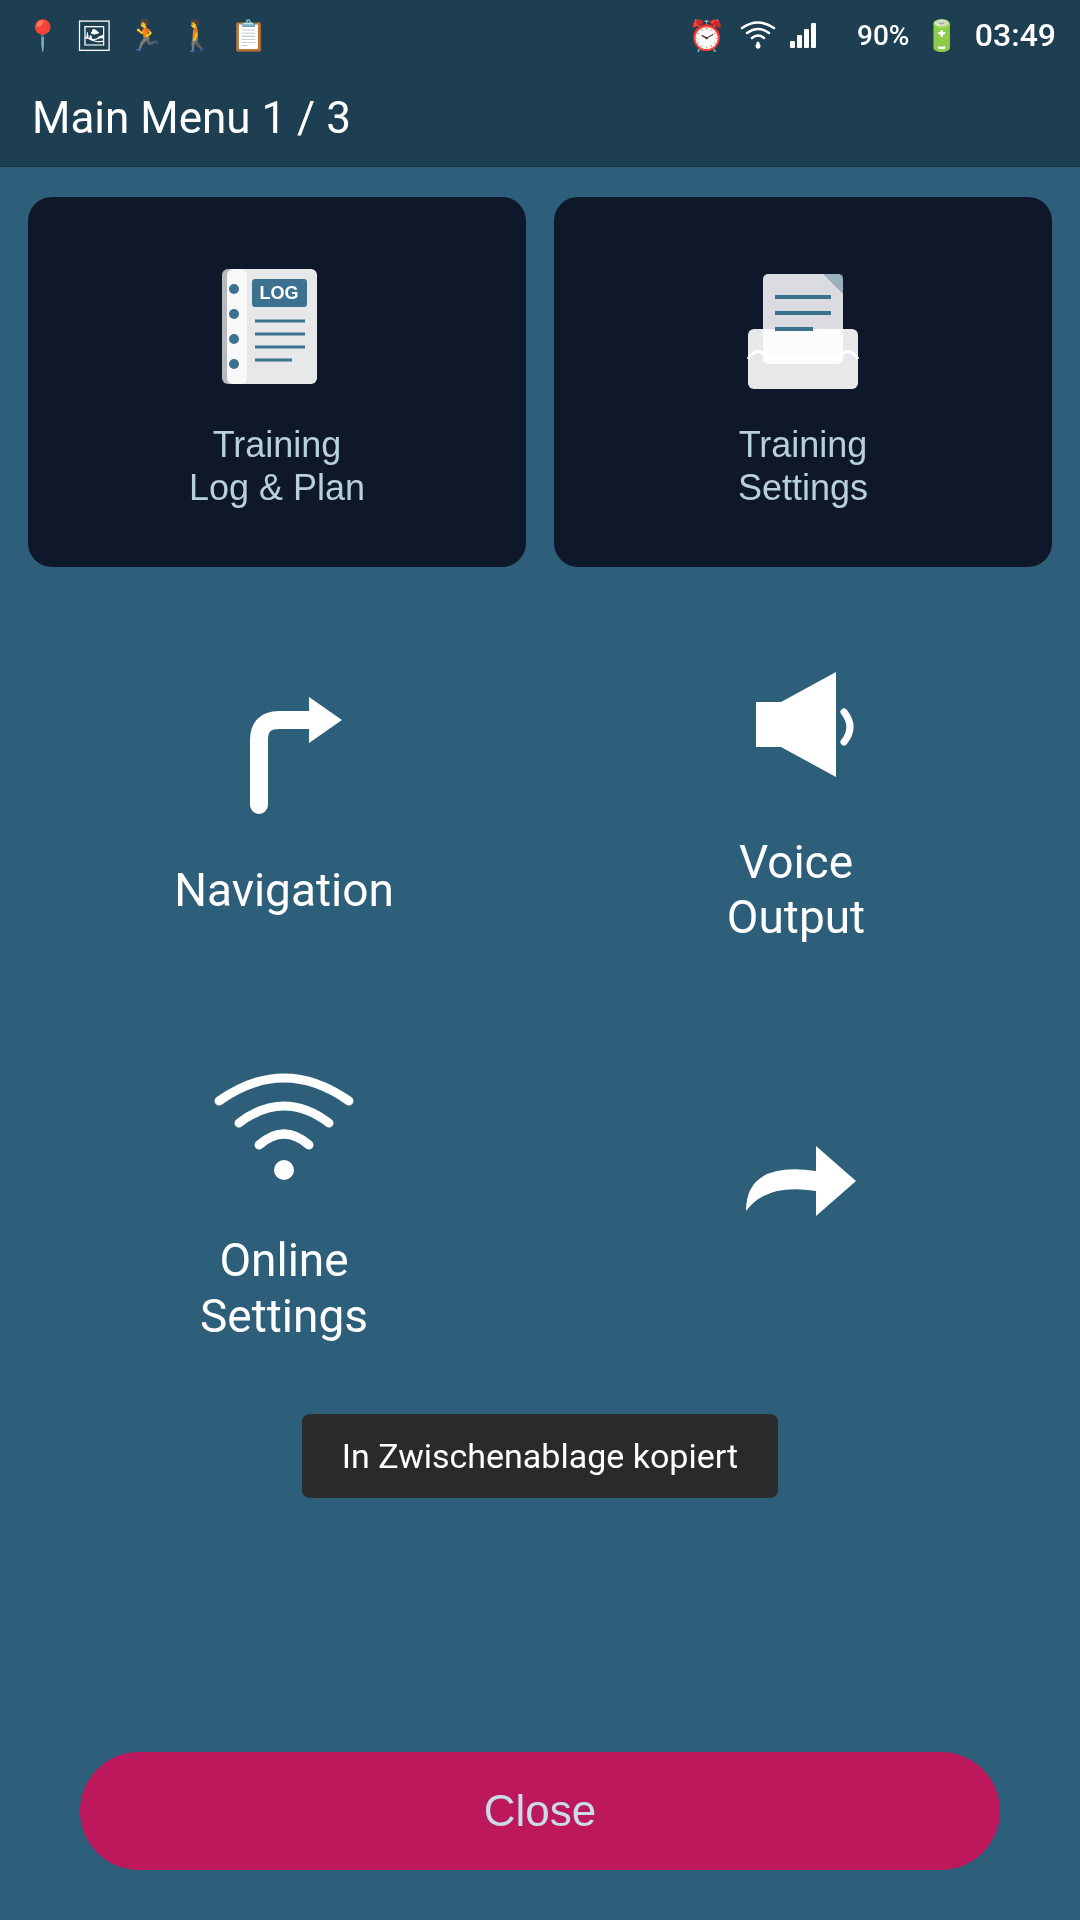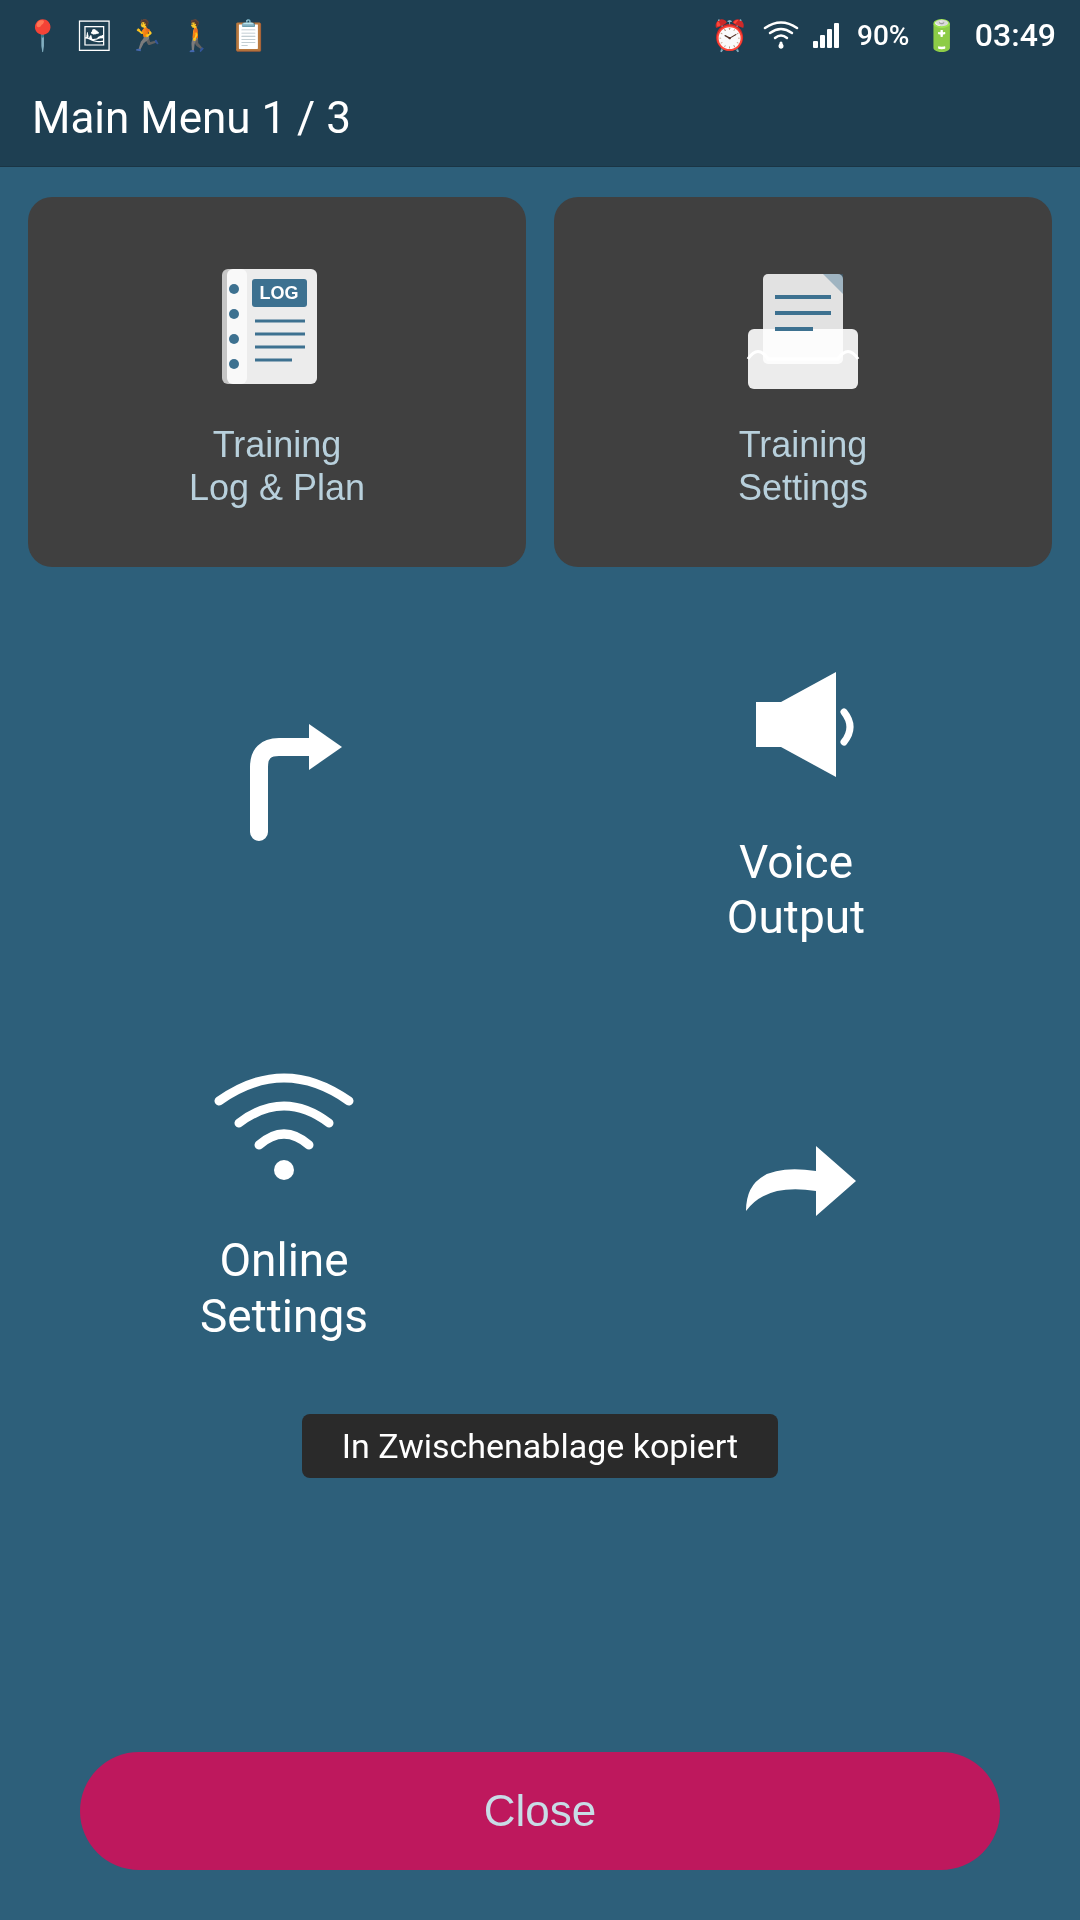--- a/index.html
+++ b/index.html
@@ -69,21 +69,21 @@
 
     
     .top-buttons {
       display: flex;
       gap: 28px;
       margin-bottom: 40px;
     }
 
     .large-btn {
       flex: 1;
-      background-color: #404040;
+      background-color: #0f172a;
       border-radius: 24px;
       padding: 40px 20px 36px;
       display: flex;
       flex-direction: column;
       align-items: center;
       justify-content: center;
       cursor: pointer;
       border: none;
       color: #b0cad8;
       min-height: 370px;
@@ -131,21 +131,21 @@
     .bottom-row {
       display: flex;
       margin-bottom: 30px;
     }
 
     
     .clipboard-toast {
       background-color: #2a2a2a;
       color: white;
       font-size: 34px;
-      padding: 12px 40px;
+      padding: 22px 40px;
       border-radius: 8px;
       text-align: center;
       margin: 0 auto 30px;
       display: inline-block;
       align-self: center;
     }
 
     .toast-container {
       display: flex;
       justify-content: center;
@@ -206,21 +206,21 @@
     </span>
 
     <span class="status-icon">
       <svg width="30" height="28" viewBox="0 0 30 28">
         <rect x="0" y="20" width="5" height="7" fill="white" rx="1"></rect>
         <rect x="7" y="14" width="5" height="13" fill="white" rx="1"></rect>
         <rect x="14" y="8" width="5" height="19" fill="white" rx="1"></rect>
         <rect x="21" y="2" width="5" height="25" fill="white" rx="1"></rect>
       </svg>
     </span>
-    <span style="font-size:28px;">90%</span>
+    <span style="font-size:28px;margin-left:23px;">90%</span>
 
     <span class="status-icon">🔋</span>
     <span style="font-size:32px; font-weight:500;">03:49</span>
   </div>
 </div>
 
 <div class="header">
   <span class="header-title">Main Menu 1 / 3</span>
 </div>
 
@@ -284,20 +284,21 @@
   <div class="middle-row">
 
     <div class="icon-item">
       <div class="item-icon">
         <svg width="160" height="160" viewBox="0 0 160 160">
 
           <path d="M55 130 L55 65 Q55 45 75 45 L115 45" stroke="white" stroke-width="18" fill="none" stroke-linecap="round"></path>
           <polygon points="105,22 138,45 105,68" fill="white"></polygon>
         </svg>
       </div>
+      <div class="item-label">Navigation</div>
     </div>
 
     <div class="icon-item">
       <div class="item-icon">
         <svg width="160" height="160" viewBox="0 0 160 160">
 
           <path d="M40 55 L40 100 L65 100 L120 130 L120 25 L65 55 Z" fill="white"></path>
 
           <path d="M128 65 Q140 80 128 95" stroke="white" stroke-width="7" fill="none" stroke-linecap="round"></path>
         </svg>

